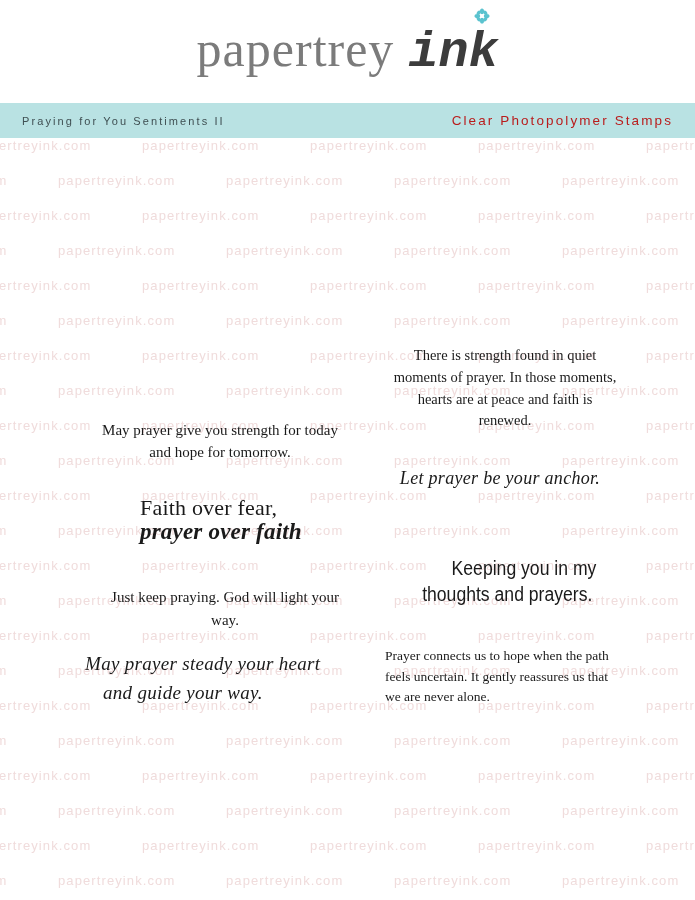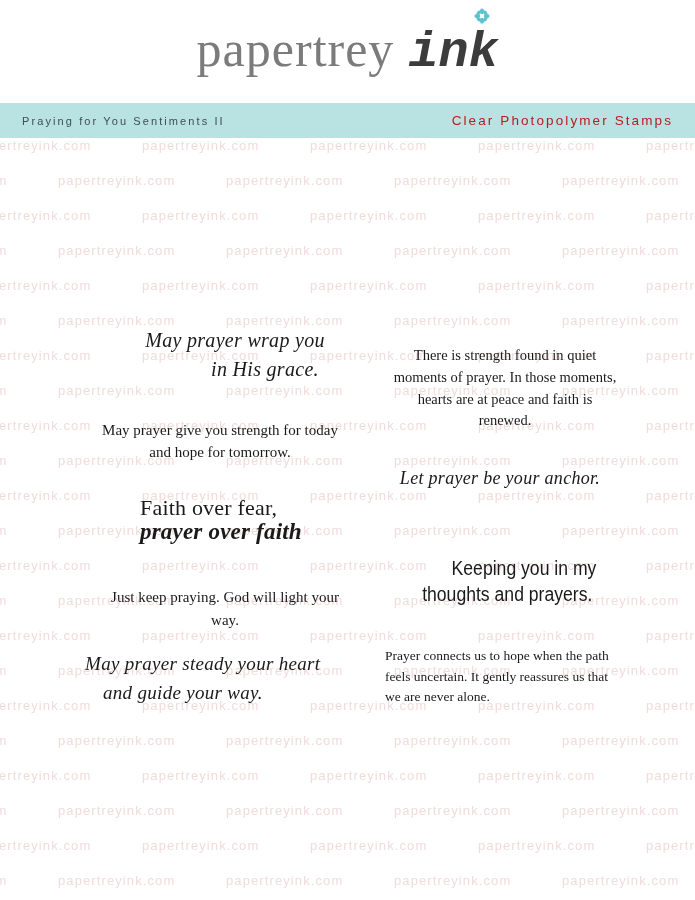--- a/index.html
+++ b/index.html
@@ -252,24 +252,20 @@
       <div class="wm-row" style="top: 560px; left: -26px; color: rgb(240, 220, 220);"><span>papertreyink.com</span><span>papertreyink.com</span><span>papertreyink.com</span><span>papertreyink.com</span><span>papertreyink.com</span></div>
       <div class="wm-row" style="top: 595px; left: -110px; color: rgb(240, 220, 220);"><span>papertreyink.com</span><span>papertreyink.com</span><span>papertreyink.com</span><span>papertreyink.com</span><span>papertreyink.com</span></div>
       <div class="wm-row" style="top: 630px; left: -26px; color: rgb(240, 220, 220);"><span>papertreyink.com</span><span>papertreyink.com</span><span>papertreyink.com</span><span>papertreyink.com</span><span>papertreyink.com</span></div>
       <div class="wm-row" style="top: 665px; left: -110px; color: rgb(240, 220, 220);"><span>papertreyink.com</span><span>papertreyink.com</span><span>papertreyink.com</span><span>papertreyink.com</span><span>papertreyink.com</span></div>
       <div class="wm-row" style="top: 700px; left: -26px; color: rgb(240, 220, 220);"><span>papertreyink.com</span><span>papertreyink.com</span><span>papertreyink.com</span><span>papertreyink.com</span><span>papertreyink.com</span></div>
       <div class="wm-row" style="top: 735px; left: -110px; color: rgb(240, 220, 220);"><span>papertreyink.com</span><span>papertreyink.com</span><span>papertreyink.com</span><span>papertreyink.com</span><span>papertreyink.com</span></div>
     </div>
 
   <div id="stamps">
 
-    <div class="stamp script" id="s1">
-      <span>May prayer wrap you</span>
-      <span class="line2">in His grace.</span>
-    </div>
 
     <div class="stamp serif" id="s2">There is strength found in quiet moments of prayer. In those moments, hearts are at peace and faith is renewed.</div>
 
     <div class="stamp serif" id="s3">May prayer give you strength for today and hope for tomorrow.</div>
 
     <div class="stamp script" id="s4">Let prayer be your anchor.</div>
 
     <div class="stamp" id="s5">
       <span class="l1">Faith over fear,</span>
       <span class="l2">prayer over faith</span>

